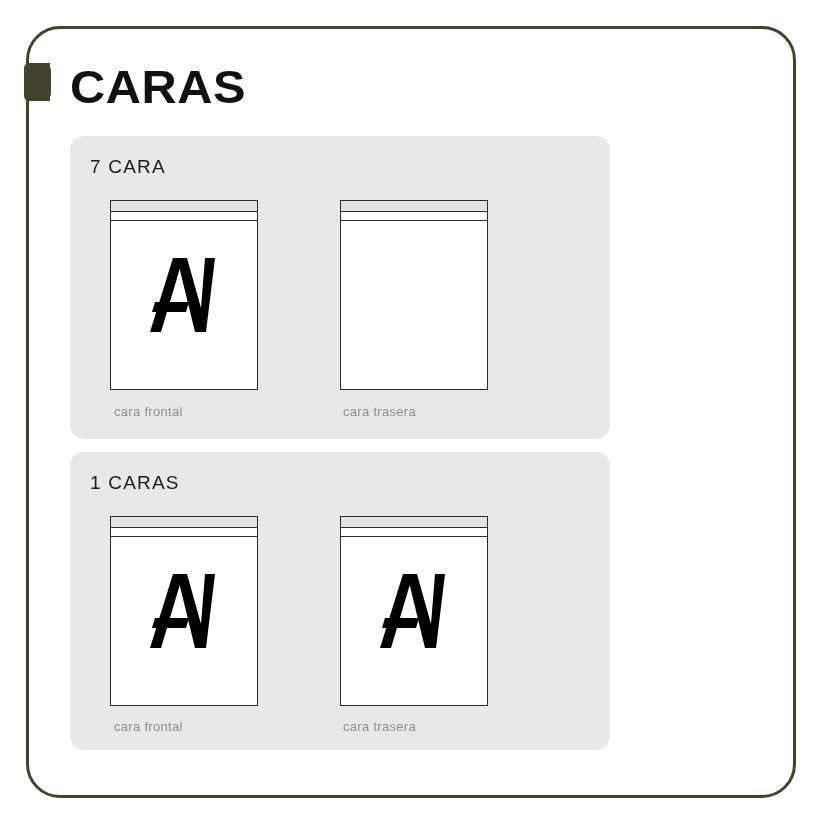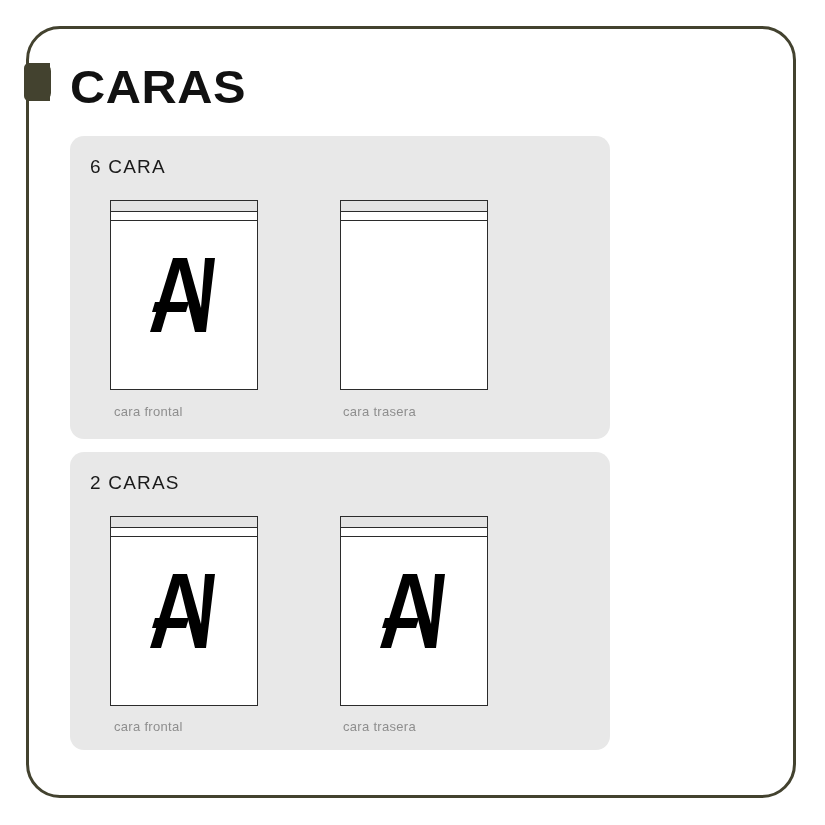--- a/index.html
+++ b/index.html
@@ -161,21 +161,21 @@
 
 <div class="page">
 
   <div class="frame"></div>
 
   <div class="corner-tab"></div>
 
   <div class="title">CARAS</div>
 
   <div class="panel one">
-    <div class="panel-label">6 CARA</div>
+    <div class="panel-label">7 CARA</div>
   </div>
 
   <div class="bag p1-front">
     <div class="seal-top"></div>
     <div class="seal-line"></div>
     <div class="logo">
       <svg width="82" height="90" viewBox="0 0 82 90" aria-hidden="true">
         <g fill="#000000">
           <path d="M30 8 L40 8 L18 82 L7 82 Z"></path>
           <path d="M40 8 L50 8 L30 82 L20 82 Z" opacity="0"></path>
@@ -188,21 +188,21 @@
 
   <div class="bag p1-back">
     <div class="seal-top"></div>
     <div class="seal-line"></div>
   </div>
 
   <div class="caption p1-cap-front">cara frontal</div>
   <div class="caption p1-cap-back">cara trasera</div>
 
   <div class="panel two">
-    <div class="panel-label">2 CARAS</div>
+    <div class="panel-label">1 CARAS</div>
   </div>
 
   <div class="bag p2-front">
     <div class="seal-top"></div>
     <div class="seal-line"></div>
     <div class="logo">
       <svg width="82" height="90" viewBox="0 0 82 90" aria-hidden="true">
         <g fill="#000000">
           <path d="M30 8 L40 8 L18 82 L7 82 Z"></path>
           <path d="M12 52 L46 52 L43 62 L9 62 Z"></path>

